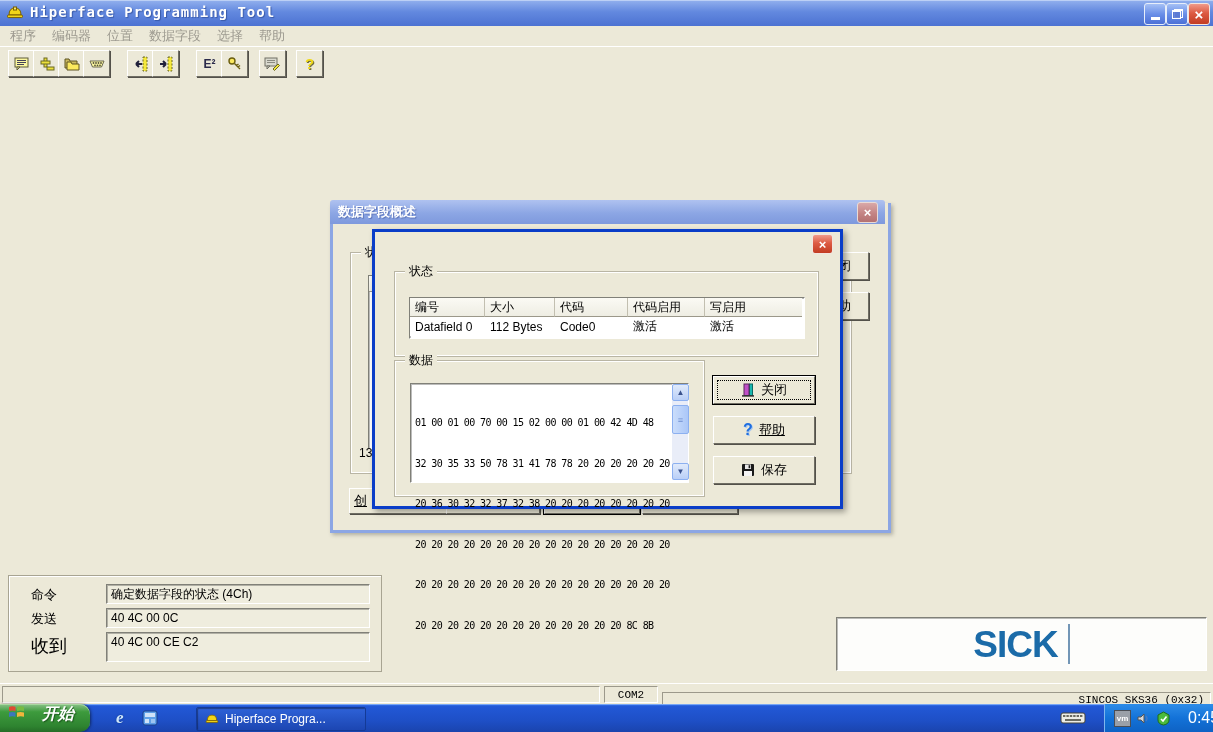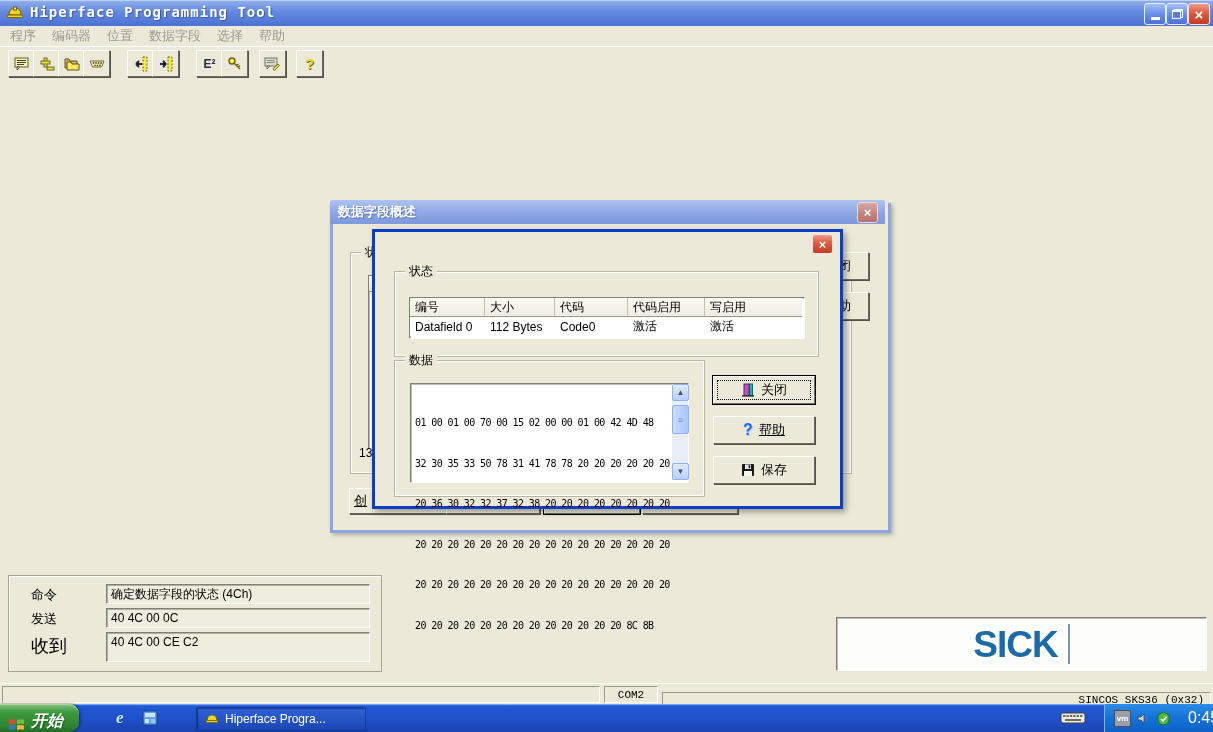--- a/index.html
+++ b/index.html
@@ -39,21 +39,21 @@
   .sb-track{background:#E9EDF8}
   .sb-thumb{background:linear-gradient(90deg,#CADDFB,#ABC7F8);border:1px solid #8CB0F0;border-radius:2px;color:#6E8FD0;
             display:flex;align-items:center;justify-content:center;font-size:9px}
   
   .statcell{border:1px solid;border-color:#9C998B #FFFFFF #FFFFFF #9C998B;font-size:11px;display:flex;align-items:center}
   .monofont{font-family:"Liberation Mono",monospace}
   
   #taskbar{background:linear-gradient(180deg,#3E7CF0 0%,#2258D6 9%,#1E4FC6 60%,#1A44AE 100%);box-shadow:inset 0 1px 0 #78A6F5}
   .startbtn{background:linear-gradient(180deg,#8CC28A 0%,#3D9B3D 28%,#2E8330 80%,#256D27 100%);
             border-radius:0 10px 10px 0;box-shadow:1px 0 3px rgba(0,0,0,.5),inset 0 1px 0 #A8D8A0;
-            display:flex;align-items:flex-end;gap:6px;color:#fff;font-weight:bold;font-style:italic;font-size:16px;
+            display:flex;align-items:flex-start;gap:17px;color:#fff;font-weight:bold;font-style:italic;font-size:16px;
             text-shadow:1px 1px 1px #1E5C1E;padding:0 16px 0 8px}
   .taskbtn{background:linear-gradient(180deg,#2E62D8,#1C46B2);border:1px solid #143A96;border-radius:2px;
            box-shadow:inset 1px 1px 1px rgba(0,0,0,.35);display:flex;align-items:center;gap:6px;color:#fff;font-size:12px;padding:0 8px}
   .traybg{background:linear-gradient(180deg,#2D8CE8 0%,#1372D8 50%,#0E62C4 100%);box-shadow:inset 1px 0 0 #7FB6EE;
           display:flex;align-items:center;gap:5px;padding-left:10px}
   .disabledtxt{color:#9D9A90}
   .menu-item{font-size:13px;padding:2px 8px}
 </style>
 </head>
 <body>

